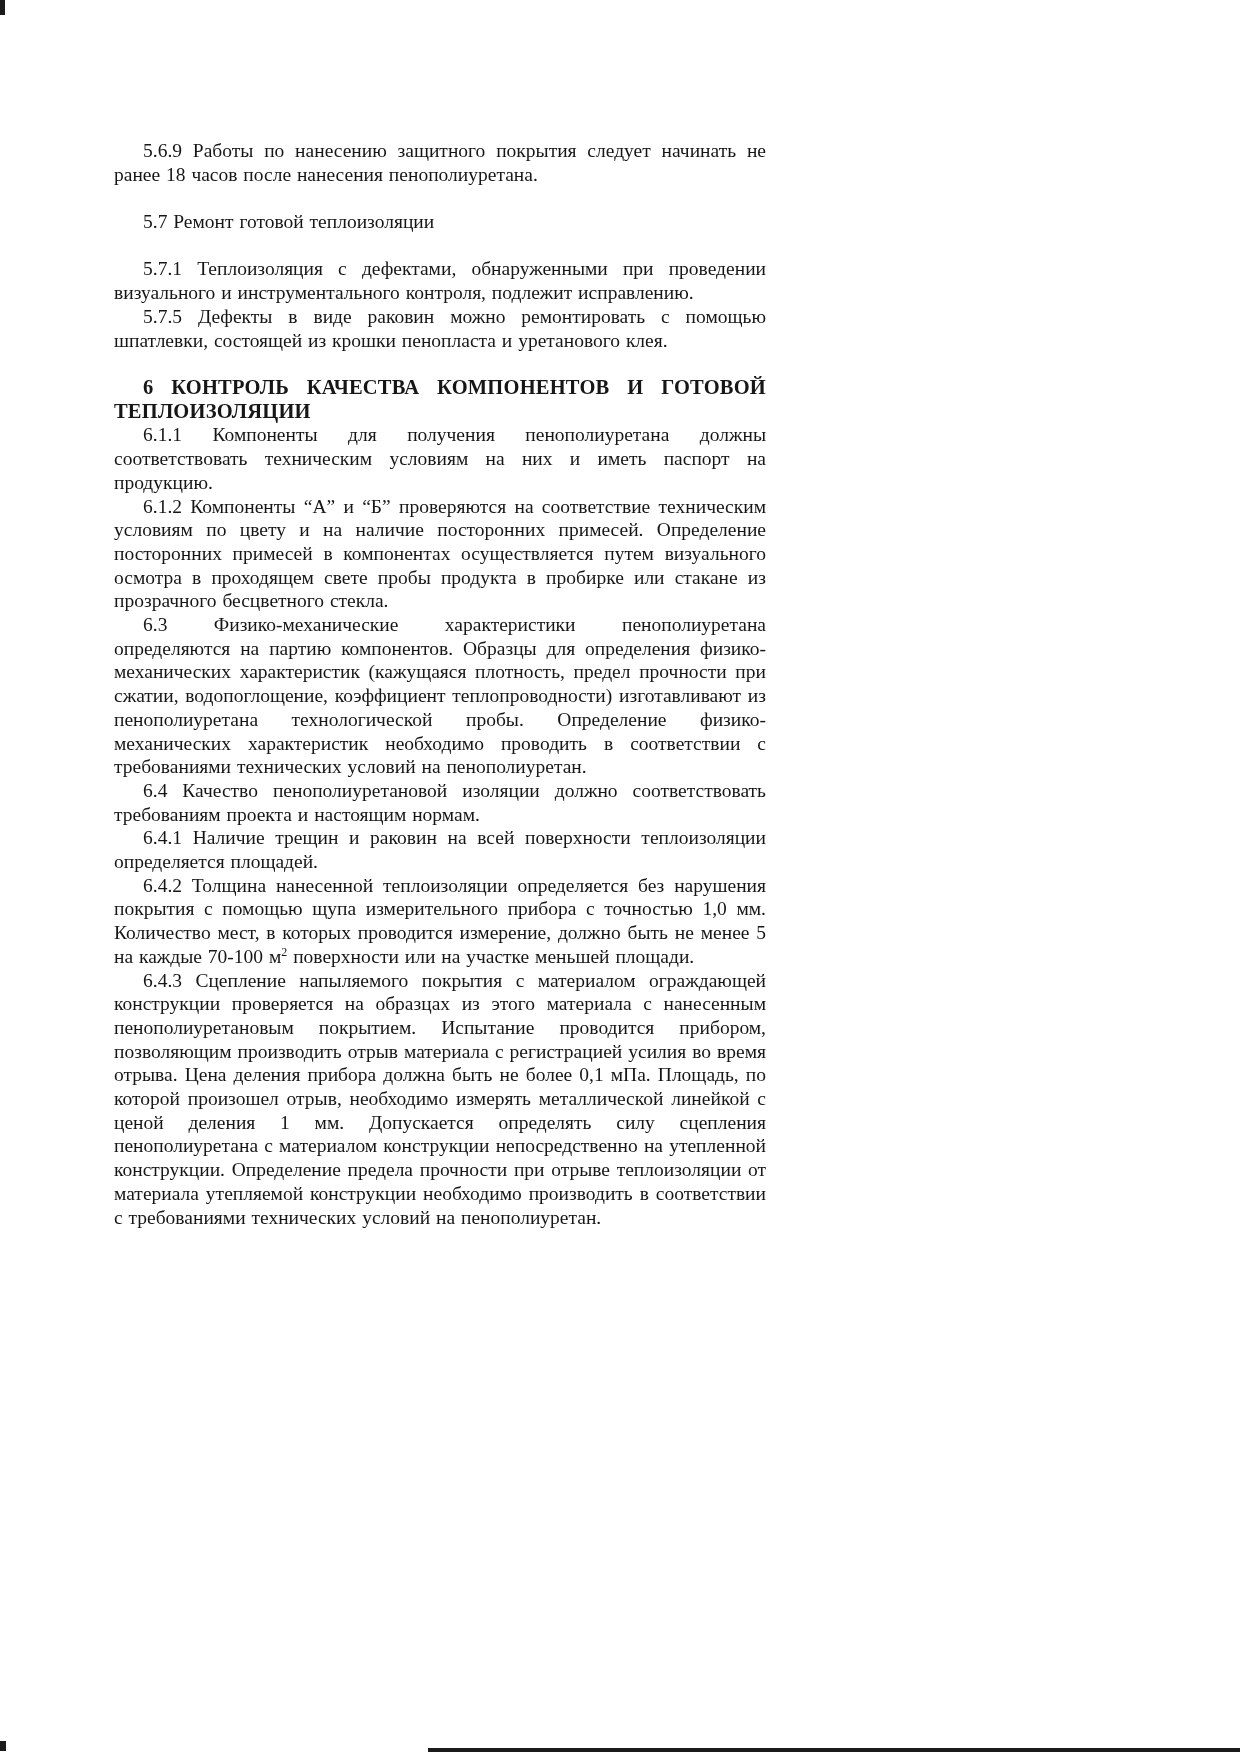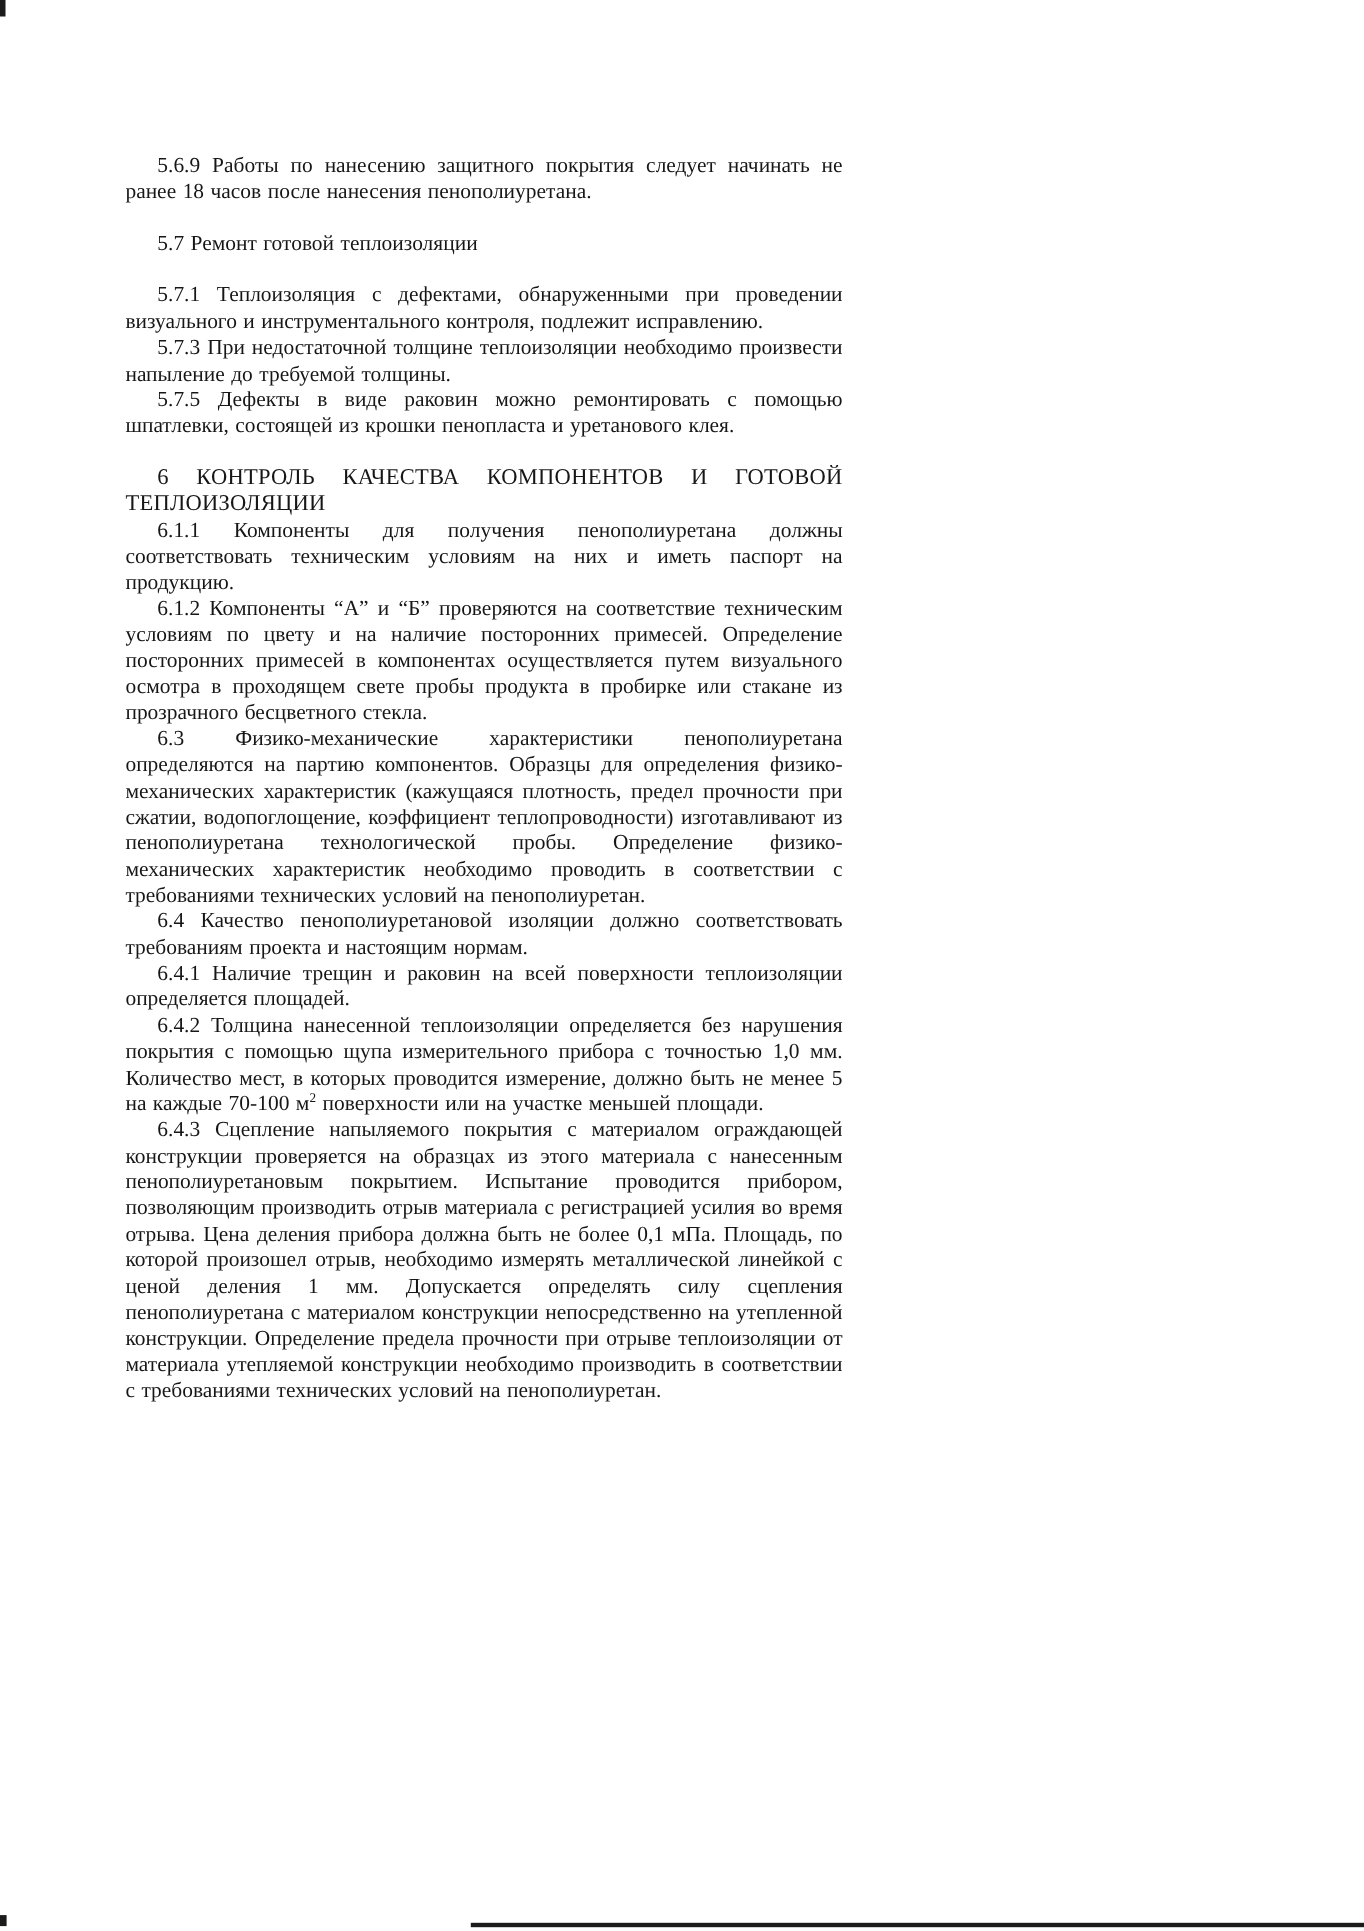--- a/index.html
+++ b/index.html
@@ -26,21 +26,21 @@
     font-size: 19.5px;
     line-height: 23.7px;
     text-align: justify;
     text-indent: 29px;
     word-spacing: 1px;
   }
   .gap-above {
     margin-top: 23.7px !important;
   }
   .section-heading {
-    font-weight: normal;
+    font-weight: bold;
     font-size: 20.5px !important;
     letter-spacing: 0.2px;
   }
   sup {
     font-size: 12px;
     line-height: 0;
     vertical-align: super;
   }
   .artifact {
     position: absolute;
@@ -67,21 +67,20 @@
 </style>
 </head>
 <body>
 
 <div class="text-column">
   <p>5.6.9 Работы по нанесению защитного покрытия следует начинать не ранее 18 часов после нанесения пенополиуретана.</p>
 
   <p class="gap-above">5.7 Ремонт готовой теплоизоляции</p>
 
   <p class="gap-above">5.7.1 Теплоизоляция с дефектами, обнаруженными при проведении визуального и инструментального контроля, подлежит исправлению.</p>
-  <p>5.7.3 При недостаточной толщине теплоизоляции необходимо произвести напыление до требуемой толщины.</p>
   <p>5.7.5 Дефекты в виде раковин можно ремонтировать с помощью шпатлевки, состоящей из крошки пенопласта и уретанового клея.</p>
 
   <p class="gap-above section-heading">6 КОНТРОЛЬ КАЧЕСТВА КОМПОНЕНТОВ И ГОТОВОЙ ТЕПЛОИЗОЛЯЦИИ</p>
 
   <p>6.1.1 Компоненты для получения пенополиуретана должны соответствовать техническим условиям на них и иметь паспорт на продукцию.</p>
   <p>6.1.2 Компоненты “А” и “Б” проверяются на соответствие техническим условиям по цвету и на наличие посторонних примесей. Определение посторонних примесей в компонентах осуществляется путем визуального осмотра в проходящем свете пробы продукта в пробирке или стакане из прозрачного бесцветного стекла.</p>
   <p>6.3 Физико-механические характеристики пенополиуретана определяются на партию компонентов. Образцы для определения физико-механических характеристик (кажущаяся плотность, предел прочности при сжатии, водопоглощение, коэффициент теплопроводности) изготавливают из пенополиуретана технологической пробы. Определение физико-механических характеристик необходимо проводить в соответствии с требованиями технических условий на пенополиуретан.</p>
   <p>6.4 Качество пенополиуретановой изоляции должно соответствовать требованиям проекта и настоящим нормам.</p>
   <p>6.4.1 Наличие трещин и раковин на всей поверхности теплоизоляции определяется площадей.</p>
   <p><span>6.4.2 Толщина нанесенной теплоизоляции определяется без нарушения покрытия с помощью щупа измерительного прибора с точностью 1,0 мм. Количество мест, в которых проводится измерение, должно быть не менее 5 на каждые 70-100 м</span><sup>2</sup><span> поверхности или на участке меньшей площади.</span></p>

